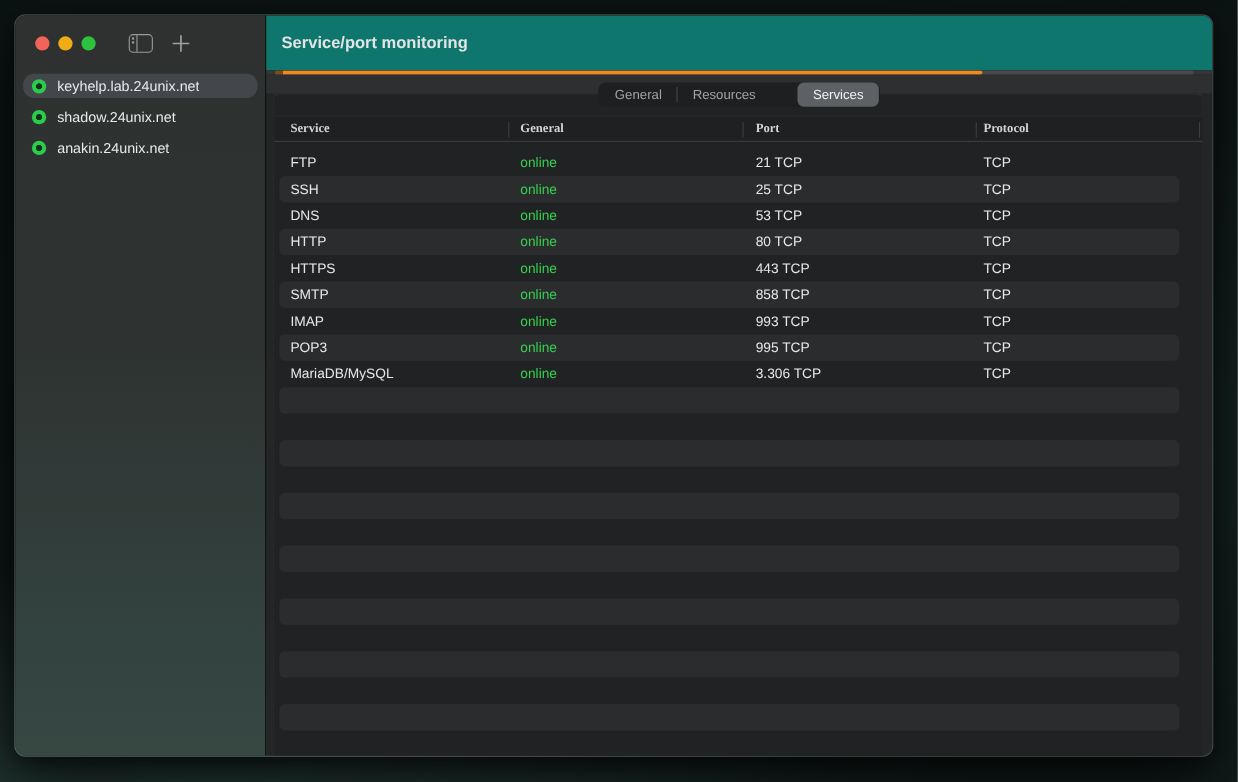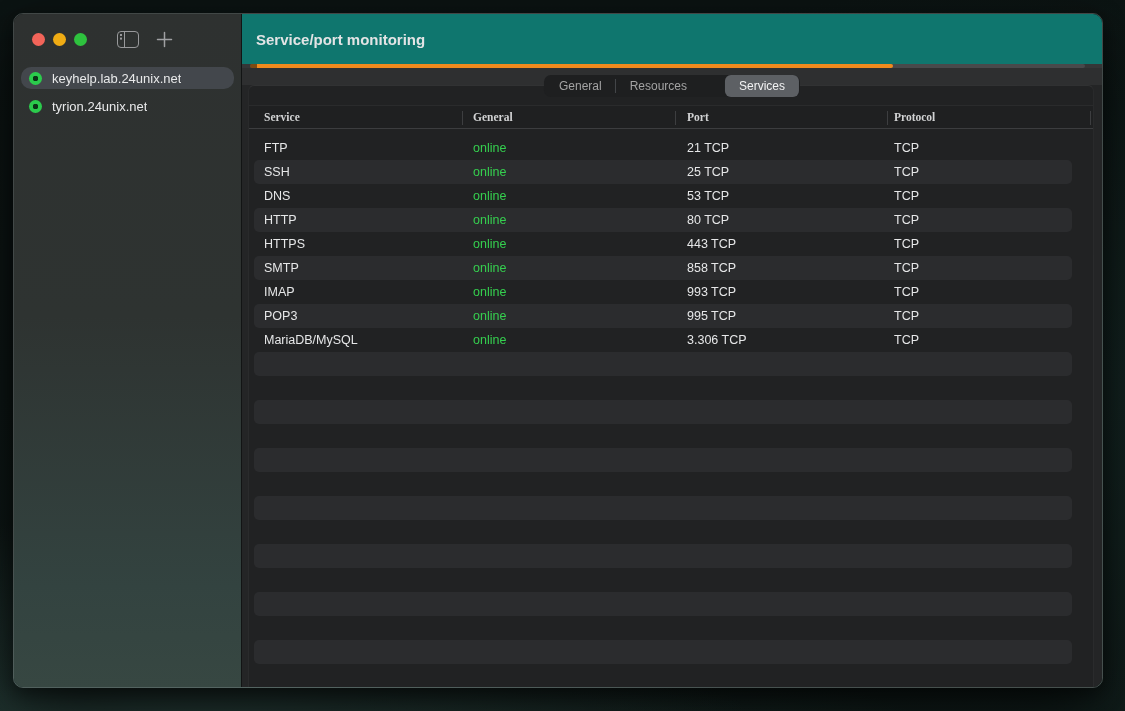--- a/index.html
+++ b/index.html
@@ -107,21 +107,25 @@
           </svg>
       </span>
     </div>
     <div class="server-list">
         <div class="side-item selected">
           <span class="status-dot"></span>
           <span class="side-label">keyhelp.lab.24unix.net</span>
         </div>
         <div class="side-item">
           <span class="status-dot"></span>
-          <span class="side-label">tyrion.24unix.net</span>
+          <span class="side-label">shadow.24unix.net</span>
+        </div>
+        <div class="side-item">
+          <span class="status-dot"></span>
+          <span class="side-label">anakin.24unix.net</span>
         </div>
       </div>
   </div>
 
   <div class="vdivider"></div>
 
   <div class="content">
     <div class="titlebar">
       <span class="title">Service/port monitoring</span>
     </div>

